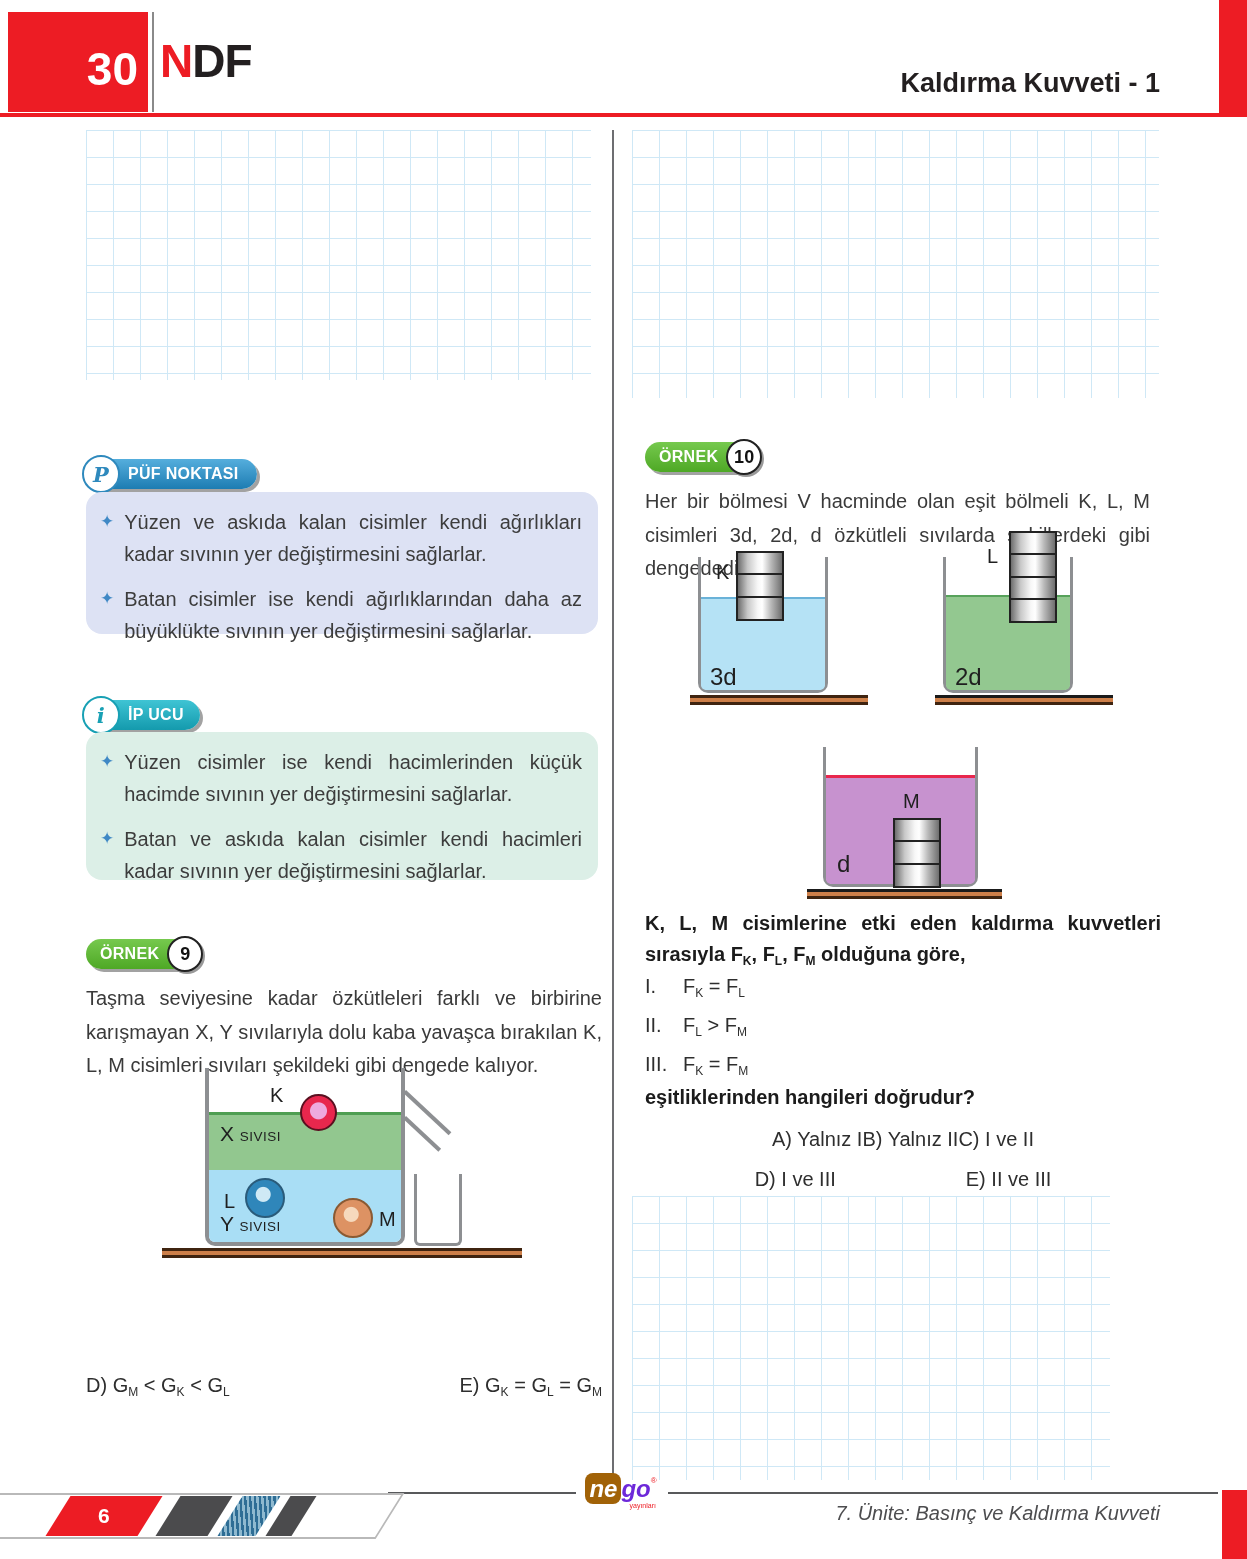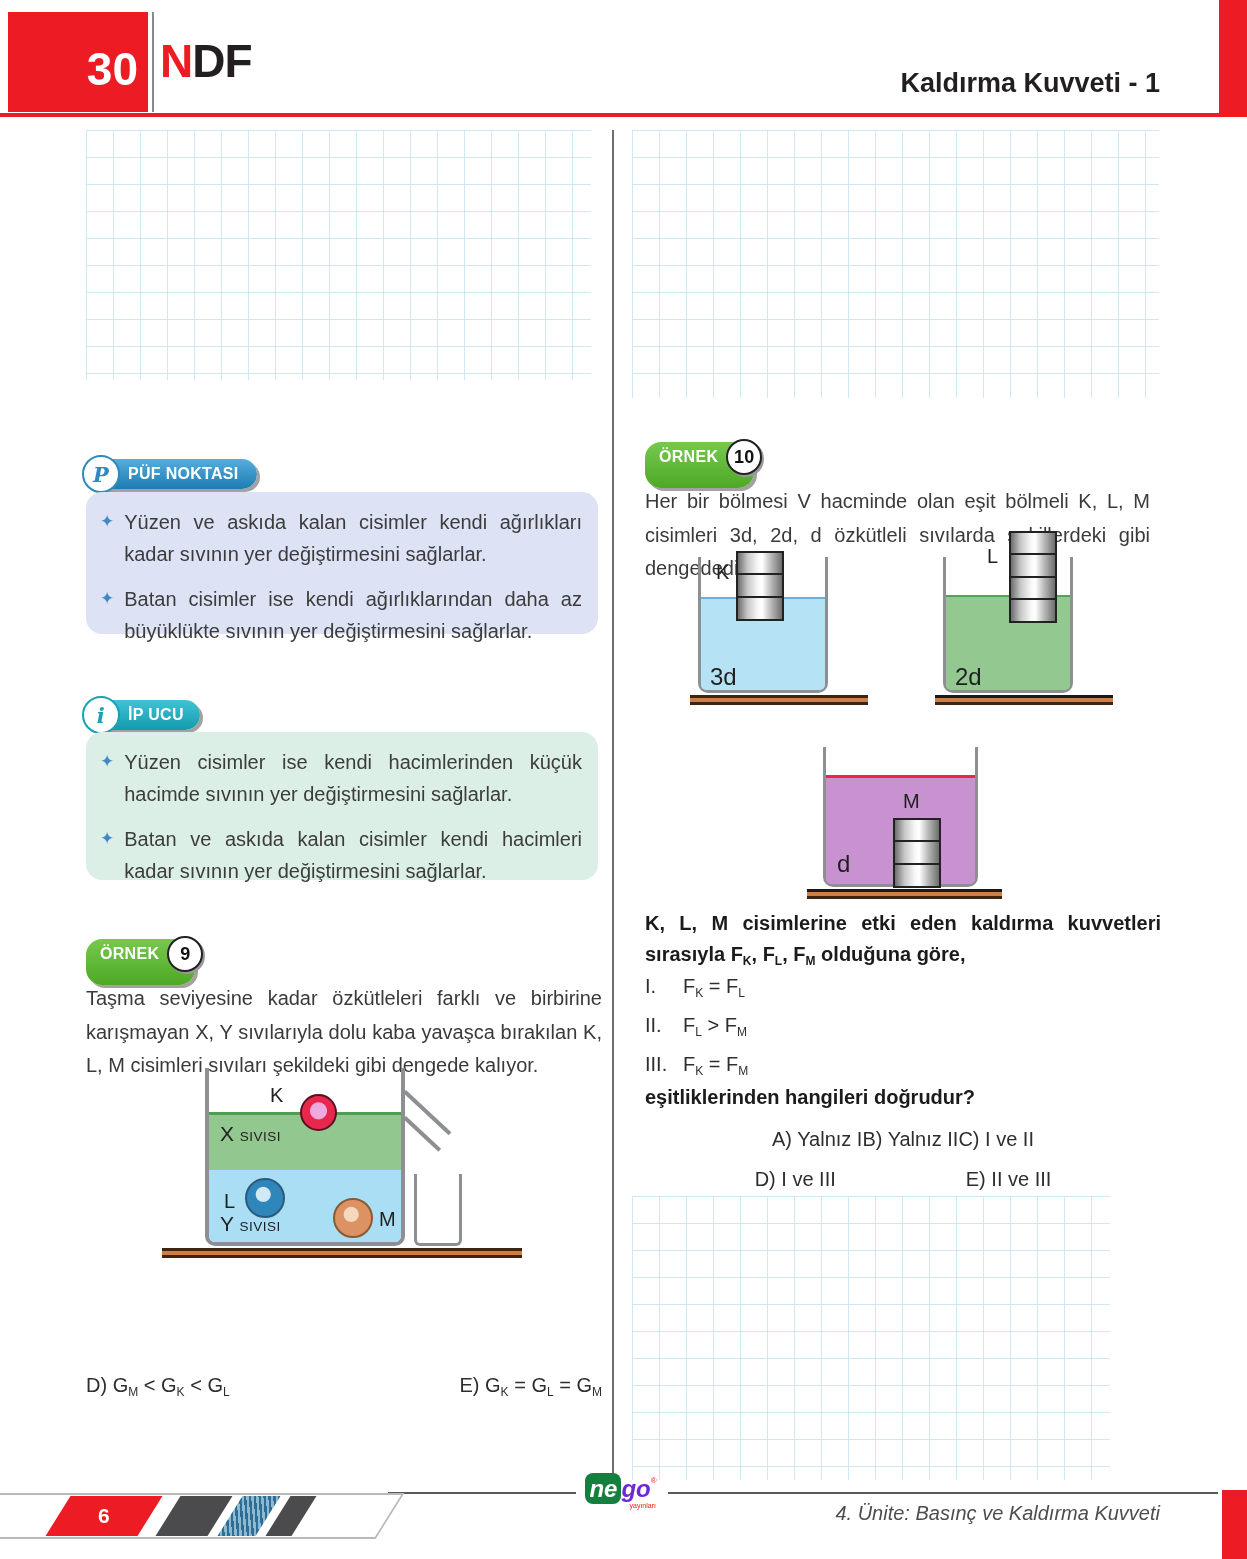--- a/index.html
+++ b/index.html
@@ -32,21 +32,21 @@
   .pill{position:absolute;display:inline-flex;align-items:center;height:30px;border-radius:16px;
     color:#fff;font-weight:bold;font-size:16px;letter-spacing:.3px;
     box-shadow:3px 3px 0 rgba(85,85,85,.55);white-space:nowrap;}
   .pill-blue{background:linear-gradient(180deg,#55aedd,#1d7cb2);padding:0 18px 0 42px;}
   .pill-teal{background:linear-gradient(180deg,#3fc4d4,#149aad);padding:0 16px 0 42px;}
   .pill-circ{position:absolute;left:-4px;top:-4px;width:34px;height:34px;background:#fff;
     border-radius:50%;display:flex;align-items:center;justify-content:center;
     font-family:"DejaVu Serif",serif;font-style:italic;font-size:21px;}
   .pill-circ.blue{border:2px solid #2e89bd;color:#2e89bd;}
   .pill-circ.teal{border:2px solid #18a0b4;color:#18a0b4;}
-  .pill-green{background:linear-gradient(180deg,#76c94e,#4ea825);padding:0 36px 16px 14px;}
+  .pill-green{background:linear-gradient(180deg,#76c94e,#4ea825);padding:0 36px 0 14px;}
   .num-circ{position:absolute;right:-8px;top:-3px;width:32px;height:32px;background:#fff;
     border:2px solid #222;border-radius:50%;display:flex;align-items:center;justify-content:center;
     color:#111;font-size:18px;font-weight:bold;box-shadow:2px 2px 0 #999;font-style:normal;}
 
   
   .tipbox{position:absolute;left:86px;width:512px;border-radius:16px;padding:14px 16px 4px 14px;box-sizing:border-box;}
   .tipbox.lav{background:#dde2f4;} .tipbox.mint{background:#dcefe7;}
   .tipitem{display:flex;gap:10px;margin-bottom:13px;font-size:20px;line-height:1.6;text-align:justify;color:#3c3c3c;}
   .spark{color:#3f88c5;font-size:17px;line-height:1.9;flex:0 0 auto;}
 
@@ -85,21 +85,21 @@
   .skew{transform:skewX(-32deg);position:absolute;top:1496px;height:40px;}
   .tab-outline{left:-30px;width:420px;border:2px solid #b9b9b9;background:transparent;height:46px;top:1493px;position:absolute;transform:skewX(-32deg);box-sizing:border-box;}
   .tab-red{left:58px;width:92px;background:#ed1c24;display:flex;align-items:center;justify-content:center;}
   .tab-red span{transform:skewX(32deg);color:#fff;font-weight:bold;font-size:21px;}
   .stripe-dark{background:#4b4b4d;}
   .stripe-hatch{background:repeating-linear-gradient(55deg,#2e6d95 0 2px,#8fb9cf 2px 4px);}
   .foot-unit{position:absolute;left:645px;top:1502px;width:515px;text-align:right;
     font-style:italic;font-size:20px;color:#4d4d4f;}
   .foot-redend{position:absolute;left:1222px;top:1490px;width:25px;height:69px;background:#ed1c24;}
   .logo{position:absolute;left:576px;top:1477px;width:90px;text-align:center;line-height:1;}
-  .logo .ne{background:#15803d;color:#fff;border-radius:8px;padding:2px 4px;font-size:24px;font-weight:bold;font-style:italic;}
+  .logo .ne{background:#a16207;color:#fff;border-radius:8px;padding:2px 4px;font-size:24px;font-weight:bold;font-style:italic;}
   .logo .go{color:#6d28d9;font-size:24px;font-weight:bold;font-style:italic;}
   .logo .reg{color:#ed1c24;font-size:8px;vertical-align:top;}
   .logo .sub{display:block;color:#ed1c24;font-size:7px;margin-top:1px;text-align:right;padding-right:10px;}
 </style>
 </head>
 <body>
 
 <div class="page">
 
   <div class="hdr-redblock">
@@ -259,16 +259,16 @@
   <div class="skew tab-red">
       <span>6</span>
     </div>
   <div class="skew stripe-dark" style="left:168px;width:52px;"></div>
   <div class="skew stripe-hatch" style="left:230px;width:38px;"></div>
   <div class="skew stripe-dark" style="left:278px;width:26px;"></div>
   <div class="logo">
     <span class="ne">ne</span><span class="go">go</span><span class="reg">®</span>
     <span class="sub">yayınları</span>
   </div>
-  <div class="foot-unit">4. Ünite: Basınç ve Kaldırma Kuvveti</div>
+  <div class="foot-unit">7. Ünite: Basınç ve Kaldırma Kuvveti</div>
   <div class="foot-redend"></div>
 
 </div>
 
 </body></html>

